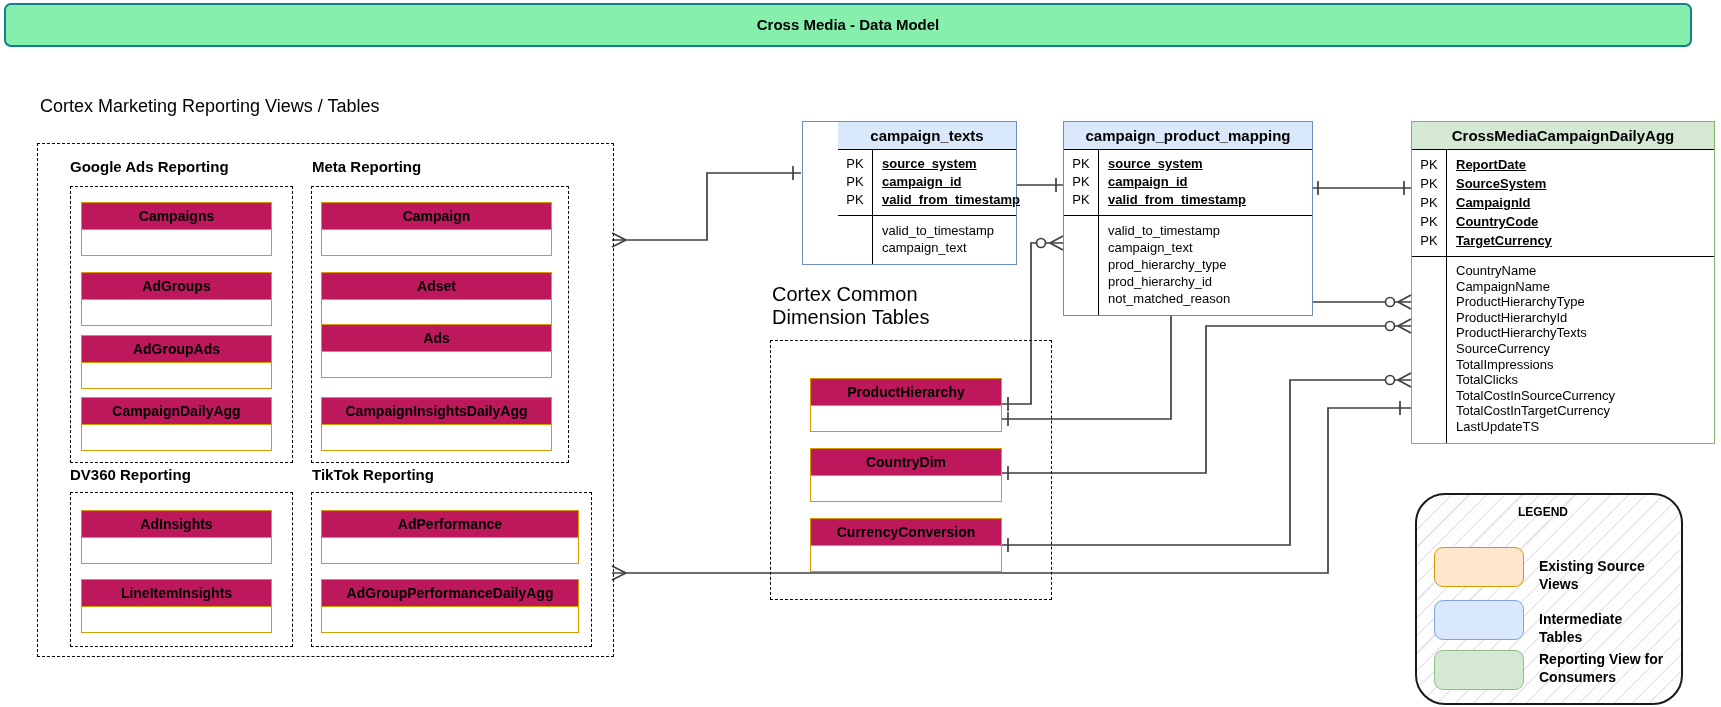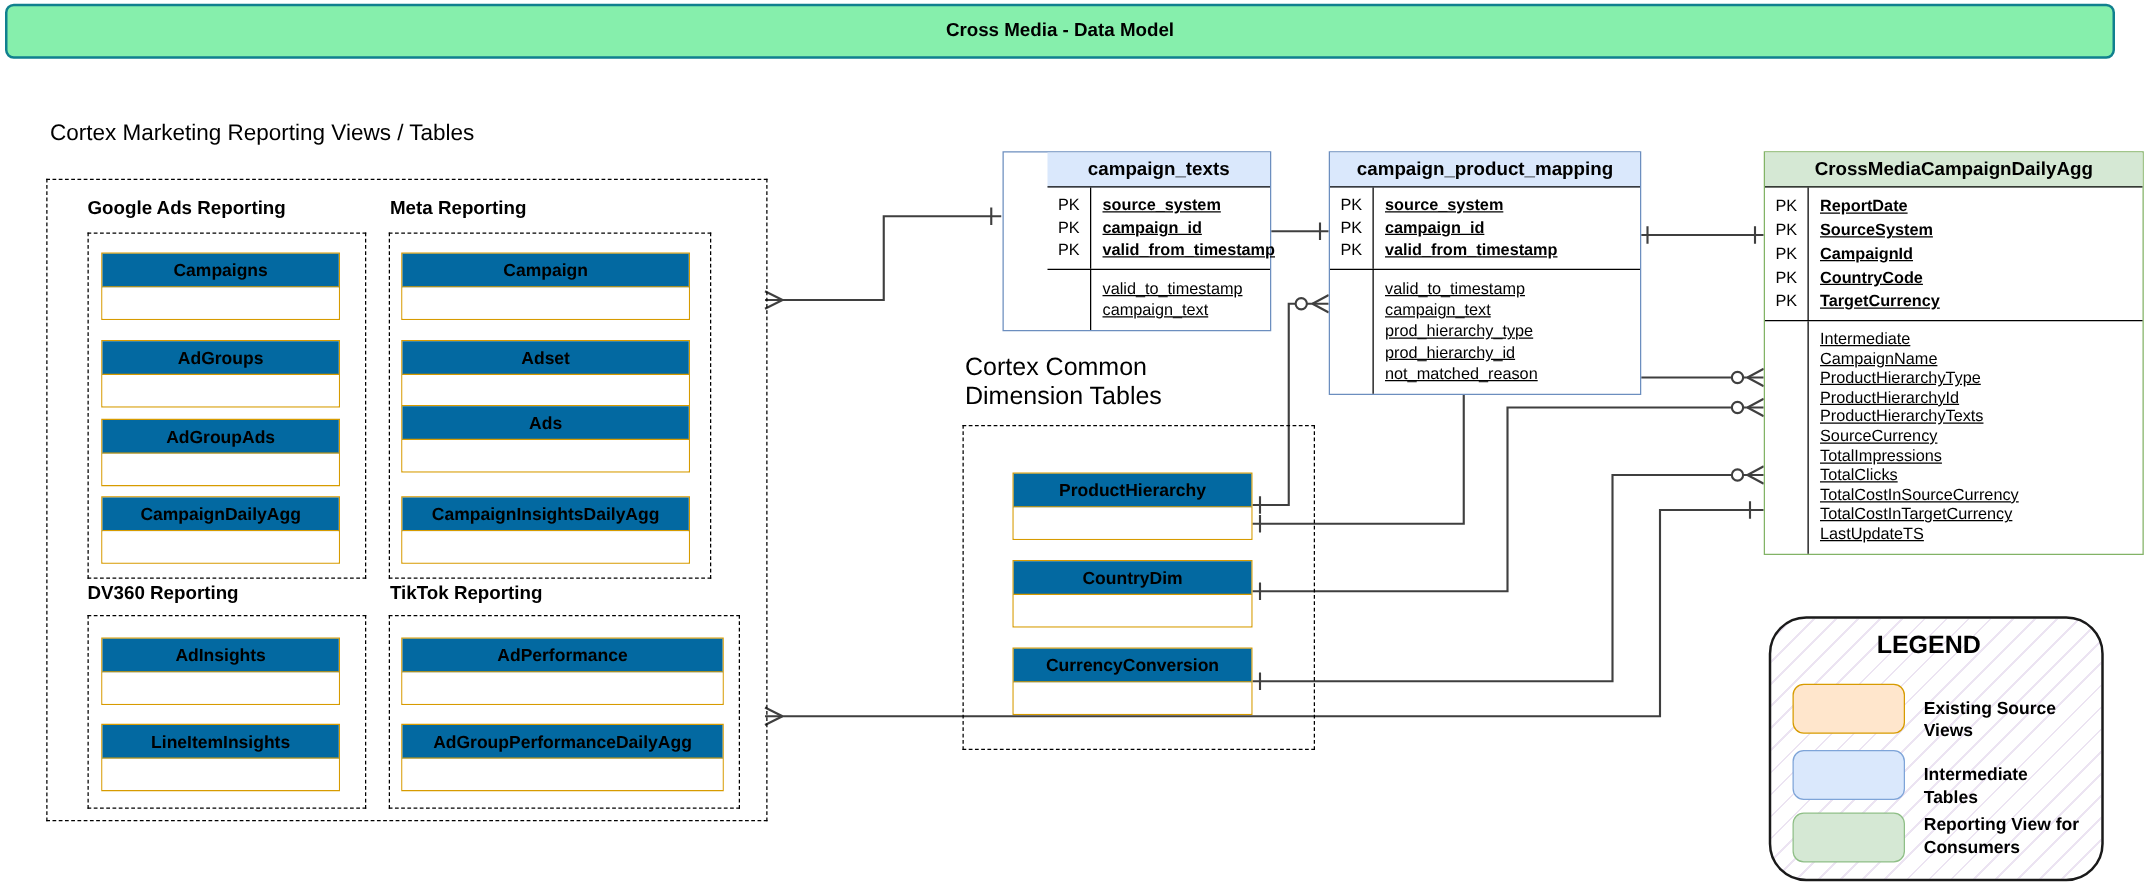--- a/index.html
+++ b/index.html
@@ -10,47 +10,47 @@
   .banner{left:4px;top:3px;width:1684px;height:40px;background:#86efac;border:2px solid #10808e;
           border-radius:7px;text-align:center;line-height:40px;font-weight:bold;font-size:15px;z-index:2;}
   
   .h1{font-weight:normal;font-size:18px;z-index:2;}
   .h2{font-weight:bold;font-size:15px;z-index:2;}
   .h2dim{font-weight:normal;font-size:20px;line-height:23px;z-index:2;}
   
   .dash{border:1.6px dashed #000;z-index:1;}
   
   .mini{border:1.4px solid #d79b00;background:#fff;z-index:2;}
-  .mini .hd{height:26px;line-height:26px;background:#0369a1;border-bottom:1.4px solid #d79b00;
+  .mini .hd{height:26px;line-height:26px;background:#be185d;border-bottom:1.4px solid #d79b00;
             font-weight:bold;font-size:14px;text-align:center;white-space:nowrap;overflow:hidden;}
   .mini .bd{height:25px;background:#fff;}
   
   .er{background:#fff;font-size:13px;z-index:2;}
   .er .hd{height:27px;line-height:27px;font-weight:bold;font-size:15px;text-align:center;
           border-bottom:1.3px solid #000;white-space:nowrap;}
   .er.blue{border:1.4px solid #6c8ebf;}
   .er.blue .hd{background:#dae8fc;}
   .er.green{border:1.4px solid #82b366;}
   .er.green .hd{background:#d5e8d4;}
   .er .cols{display:flex;align-items:stretch;}
   .er .pkcol{width:34px;border-right:1.3px solid #000;text-align:center;flex:none;}
   .er .fcol{flex:1;padding-left:9px;text-align:left;}
   .er .sec{border-bottom:1.3px solid #000;}
   .er .sec .pkcol,.er .sec .fcol{padding-top:5px;padding-bottom:6px;}
   .er .body .pkcol,.er .body .fcol{padding-top:6px;padding-bottom:8px;}
   .er .ln{line-height:18px;white-space:nowrap;}
-  .er .body .ln{line-height:17px;text-decoration:underline;}
+  .er .body .ln{line-height:17px;}
   .er .pkf{font-weight:bold;text-decoration:underline;}
   .er.green .sec .ln{line-height:19px;}
   .er.green .body .ln{line-height:15.6px;font-size:13px;}
   
   .legend{left:1415px;top:493px;width:264px;height:208px;border:2px solid #1a1a1a;border-radius:30px;
           background:repeating-linear-gradient(135deg,#ffffff 0px,#ffffff 11px,#ece4f2 11px,#ece4f2 12.5px);
           z-index:2;}
-  .legend .ttl{position:absolute;left:0;right:12px;top:10px;text-align:center;font-weight:bold;font-size:20px;}
+  .legend .ttl{position:absolute;left:0;right:12px;top:10px;text-align:center;font-weight:bold;font-size:12px;}
   .swatch{position:absolute;left:17px;width:88px;height:38px;border-radius:9px;border:1.6px solid;}
   .sw-orange{background:#ffe6cc;border-color:#d79b00;}
   .sw-blue{background:#dae8fc;border-color:#7ea4d8;}
   .sw-green{background:#d5e8d4;border-color:#8fbf87;}
   .swlbl{position:absolute;left:122px;font-weight:bold;font-size:14px;line-height:18px;width:130px;}
   
   #wires{position:absolute;left:0;top:0;z-index:1;}
 </style>
 </head>
 <body>
@@ -258,21 +258,21 @@
         <div class="ln pkf">ReportDate</div>
         <div class="ln pkf">SourceSystem</div>
         <div class="ln pkf">CampaignId</div>
         <div class="ln pkf">CountryCode</div>
         <div class="ln pkf">TargetCurrency</div>
       </div>
     </div>
     <div class="body cols">
       <div class="pkcol"></div>
       <div class="fcol">
-        <div class="ln">Intermediate</div>
+        <div class="ln">CountryName</div>
         <div class="ln">CampaignName</div>
         <div class="ln">ProductHierarchyType</div>
         <div class="ln">ProductHierarchyId</div>
         <div class="ln">ProductHierarchyTexts</div>
         <div class="ln">SourceCurrency</div>
         <div class="ln">TotalImpressions</div>
         <div class="ln">TotalClicks</div>
         <div class="ln">TotalCostInSourceCurrency</div>
         <div class="ln">TotalCostInTargetCurrency</div>
         <div class="ln">LastUpdateTS</div>

